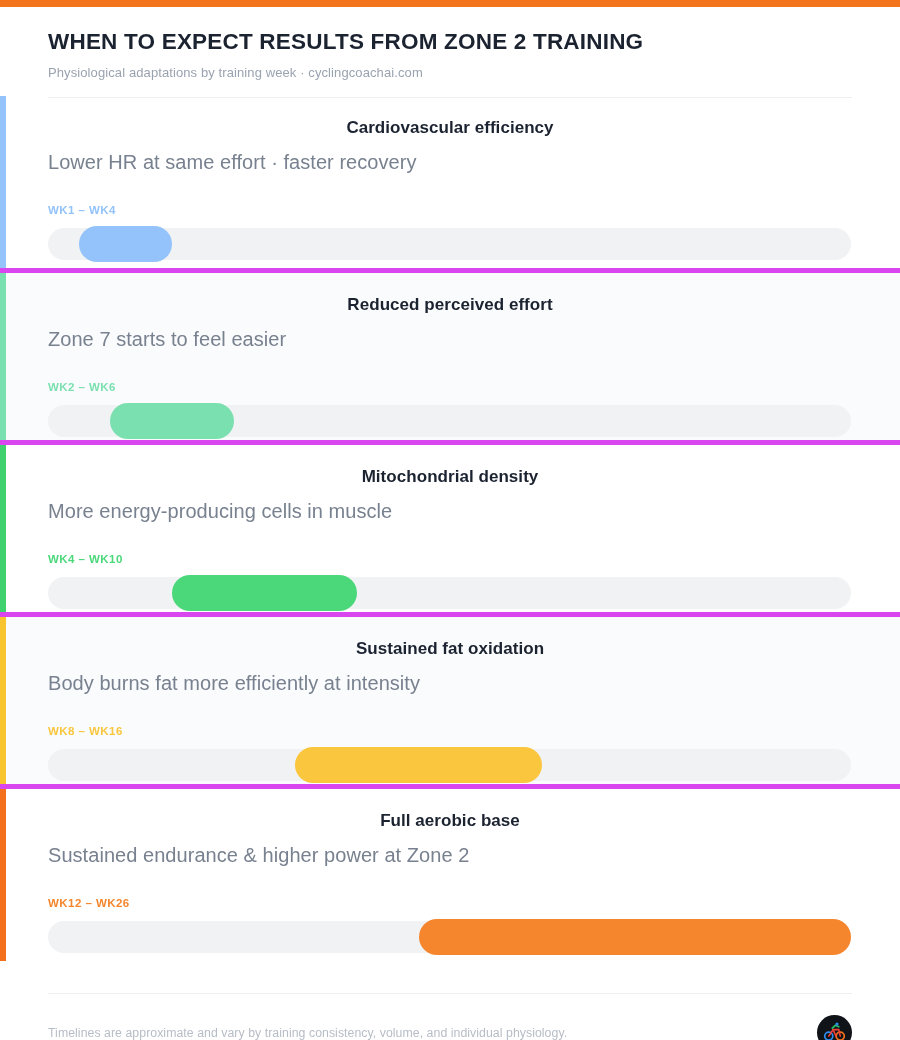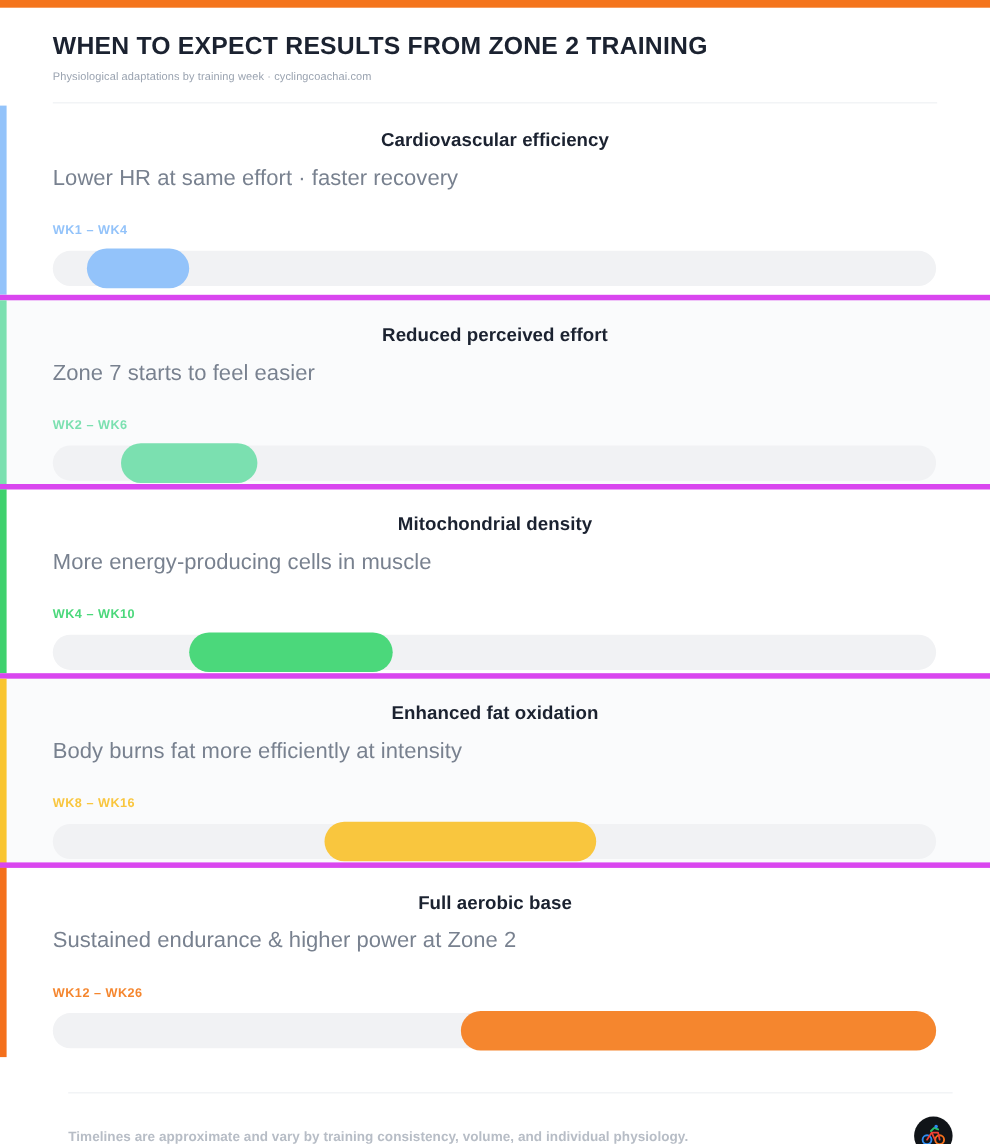--- a/index.html
+++ b/index.html
@@ -37,21 +37,21 @@
   .page-title {
     font-size: 22.5px;
     font-weight: bold;
     letter-spacing: 0.2px;
     color: #1B2230;
     line-height: 1.18;
     text-transform: uppercase;
   }
   .page-subtitle {
     margin-top: 9px;
-    font-size: 10px;
+    font-size: 13px;
     color: #9AA3B0;
     letter-spacing: 0.1px;
   }
   .header-rule {
     margin-top: 17px;
     height: 1px;
     background: #EDEFF2;
     width: 804px;
   }
 
@@ -114,26 +114,25 @@
   .fill {
     position: absolute;
     top: -2px;
     height: 36px;
     border-radius: 18px;
   }
 
   
   .footer {
     position: absolute;
-    left: 14px;
+    left: 0;
     top: 956px;
     width: 732px;
     height: 84px;
     padding: 0 48px;
-    font-weight: bold;
   }
   .footer-rule {
     margin-top: 37px;
     width: 804px;
     height: 1px;
     background: #EDEFF2;
   }
   .footer-body {
     margin-top: 21px;
     width: 804px;
@@ -200,21 +199,21 @@
           <div class="row-desc">More energy-producing cells in muscle</div>
           <div class="row-weeks" style="color: rgb(75, 216, 123);">WK4 – WK10</div>
           <div class="track">
             <div class="fill" style="left: 124px; width: 185px; background: rgb(75, 216, 123);"></div>
           </div>
         </div>
       </div>
       <div class="row alt">
         <div class="row-accent" style="background: rgb(249, 197, 47);"></div>
         <div class="row-inner">
-          <div class="row-title">Enhanced fat oxidation</div>
+          <div class="row-title">Sustained fat oxidation</div>
           <div class="row-desc">Body burns fat more efficiently at intensity</div>
           <div class="row-weeks" style="color: rgb(249, 198, 62);">WK8 – WK16</div>
           <div class="track">
             <div class="fill" style="left: 247px; width: 247px; background: rgb(249, 198, 62);"></div>
           </div>
         </div>
       </div>
       <div class="row">
         <div class="row-accent" style="background: rgb(244, 112, 28);"></div>
         <div class="row-inner">

